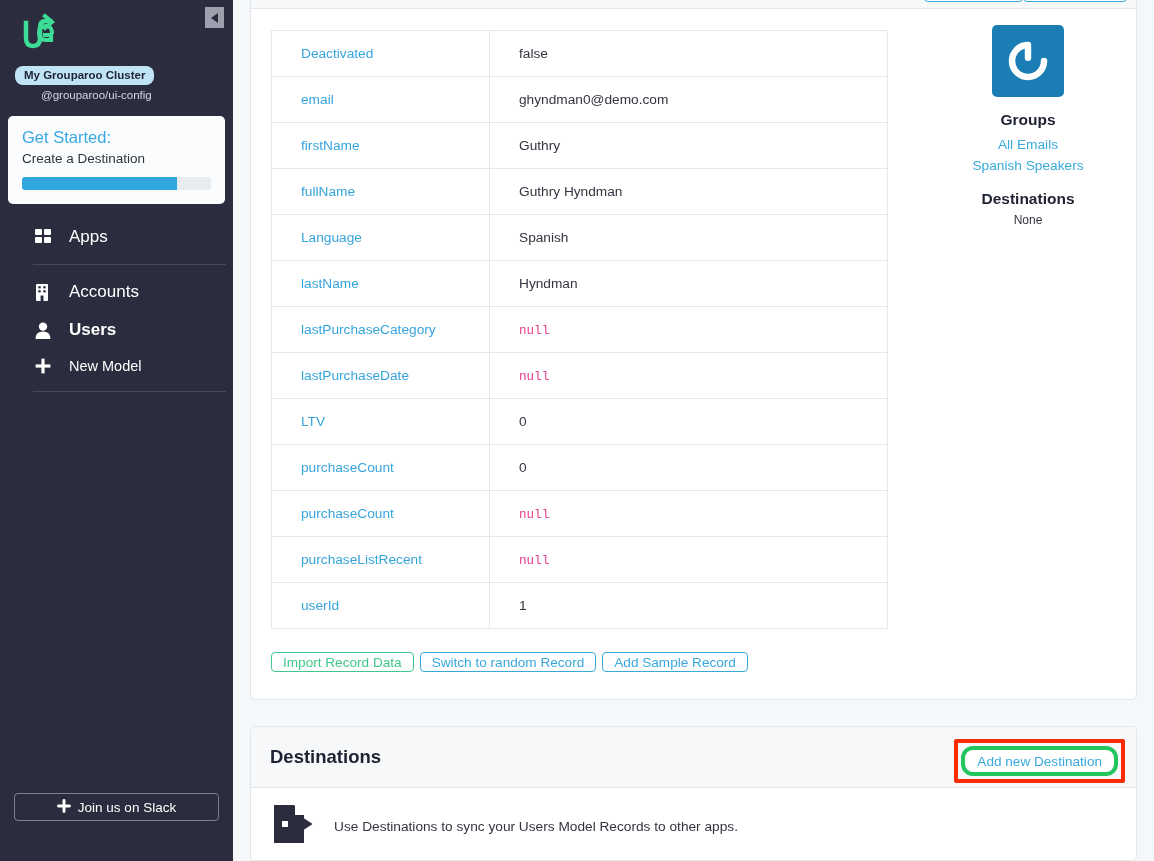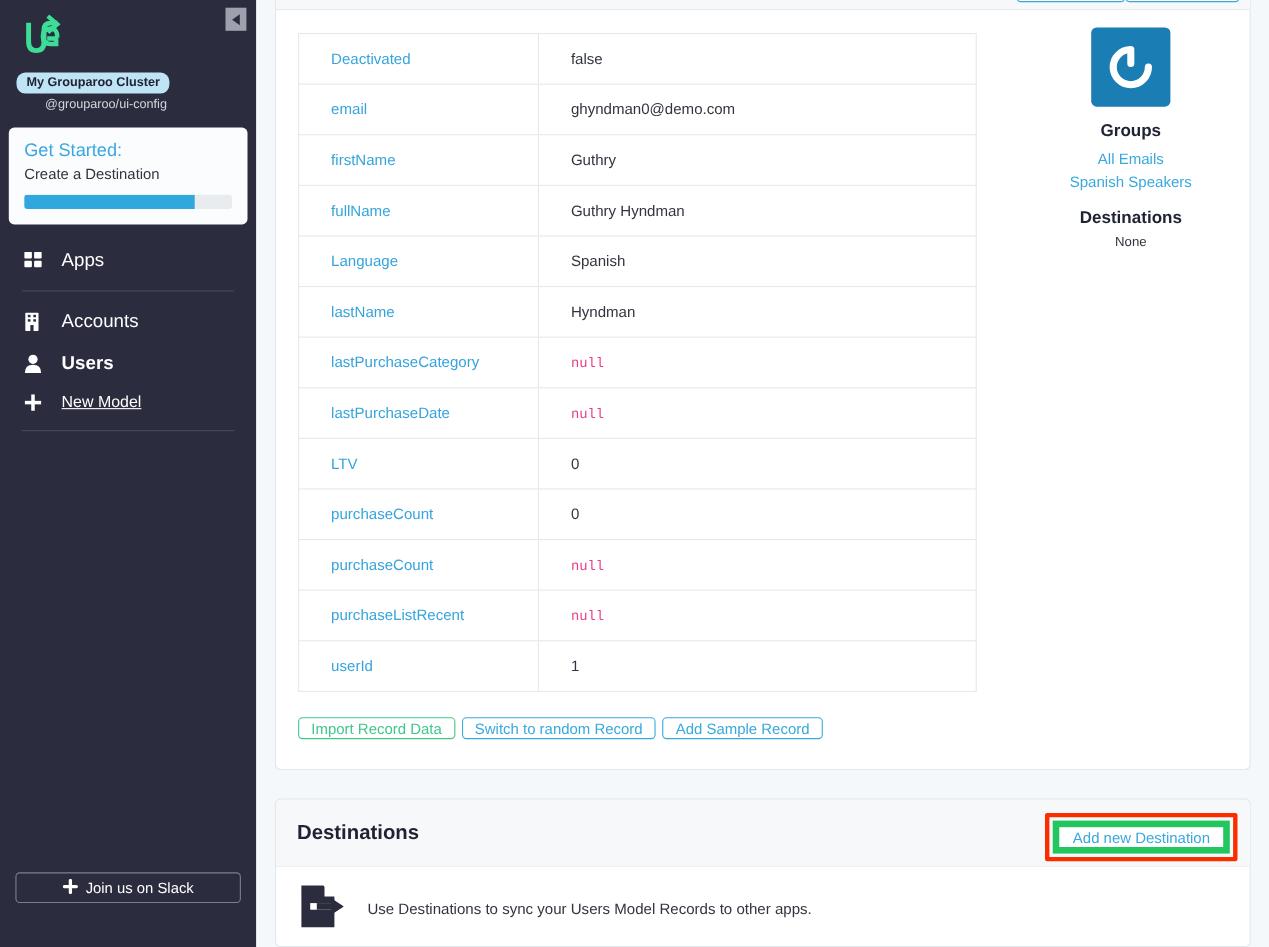--- a/index.html
+++ b/index.html
@@ -49,28 +49,28 @@
     background: #fbfcfd; border-radius: 5px;
     padding: 12px 14px;
   }
   .gs-title { color: #3aa7e0; font-size: 16.5px; margin-bottom: 4px; }
   .gs-sub { color: #32353f; font-size: 13.5px; margin-bottom: 11px; }
   .gs-bar {
     height: 13px; background: #e9ecef; border-radius: 3px; overflow: hidden;
   }
   .gs-bar-fill { height: 100%; background: #31a8dd; }
 
-  .nav { position: absolute; top: 218px; left: 0; width: 233px; }
+  .nav { position: absolute; top: 218px; left: 13px; width: 233px; }
   .nav-item {
     display: flex; align-items: center;
     padding: 9px 0 9px 22px;
     color: #ffffff; font-size: 17px;
     cursor: pointer; text-decoration: none;
   }
-  .nav-item.small { font-size: 14.5px; text-decoration: underline; }
+  .nav-item.small { font-size: 14.5px; }
   .nav-item.bold { font-weight: bold; }
   .nav-icon {
     width: 22px; margin-right: 12px;
     display: inline-flex; align-items: center; justify-content: flex-start;
     flex: 0 0 22px;
   }
   .nav-sep { height: 1px; background: #474959; margin: 8px 20px; }
 
   .slack-btn {
     position: absolute; left: 14px; bottom: 40px;
@@ -182,21 +182,21 @@
     position: relative;
   }
   .dest-header h3 { font-size: 18.5px; color: #1f2233; font-weight: bold; }
   .highlight-box {
     position: absolute; right: 11px; top: 12px;
     border: 4px solid #fb2d00;
     padding: 3px; border-radius: 2px;
   }
   .add-dest-btn {
     height: 30px; padding: 0 12px;
-    border: 6px solid #22c55e; border-radius: 0;
+    border: 4px solid #22c55e; border-radius: 12px;
     background: #fff; color: #39a9dd; font-size: 13.6px;
     display: inline-flex; align-items: center; cursor: pointer;
     white-space: nowrap;
   }
   .dest-body {
     display: flex; align-items: center;
     padding: 14px 19px; gap: 20px;
   }
   .dest-body p { font-size: 13.7px; color: #32353f; }
 </style>

